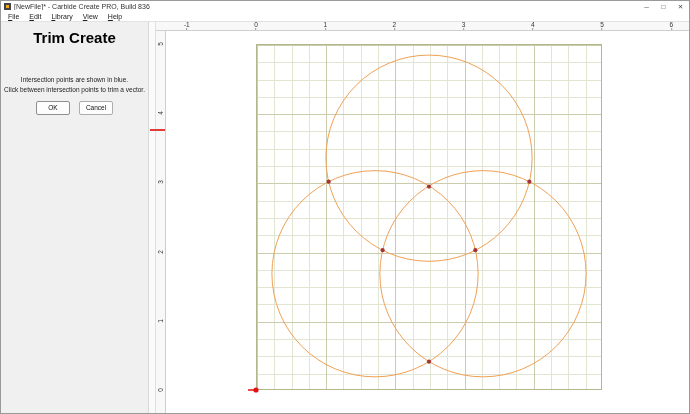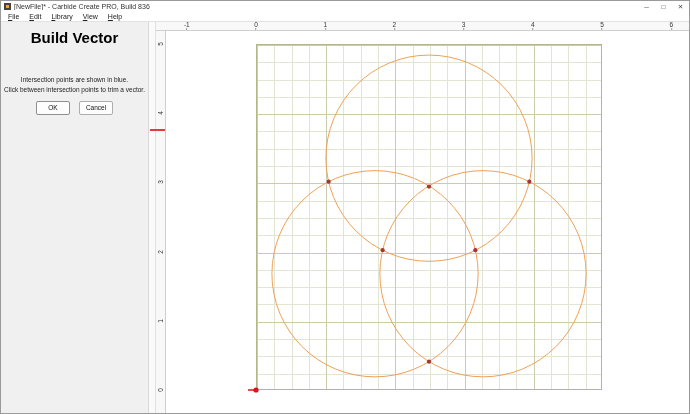--- a/index.html
+++ b/index.html
@@ -70,21 +70,21 @@
       <span>□</span>
       <span>✕</span>
     </div>
   </div>
 
   <div class="menubar" id="menubar"><span class="menu-item"><u>F</u>ile</span><span class="menu-item"><u>E</u>dit</span><span class="menu-item"><u>L</u>ibrary</span><span class="menu-item"><u>V</u>iew</span><span class="menu-item"><u>H</u>elp</span></div>
 
   <div class="main">
 
     <div class="sidepanel">
-      <h1>Build Vector</h1>
+      <h1>Trim Create</h1>
       <div class="instr first">Intersection points are shown in blue.</div>
       <div class="instr">Click between intersection points to trim a vector.</div>
       <div class="btn-row">
         <button>OK</button>
         <button class="cancel">Cancel</button>
       </div>
     </div>
 
     <div class="divider"></div>
 

